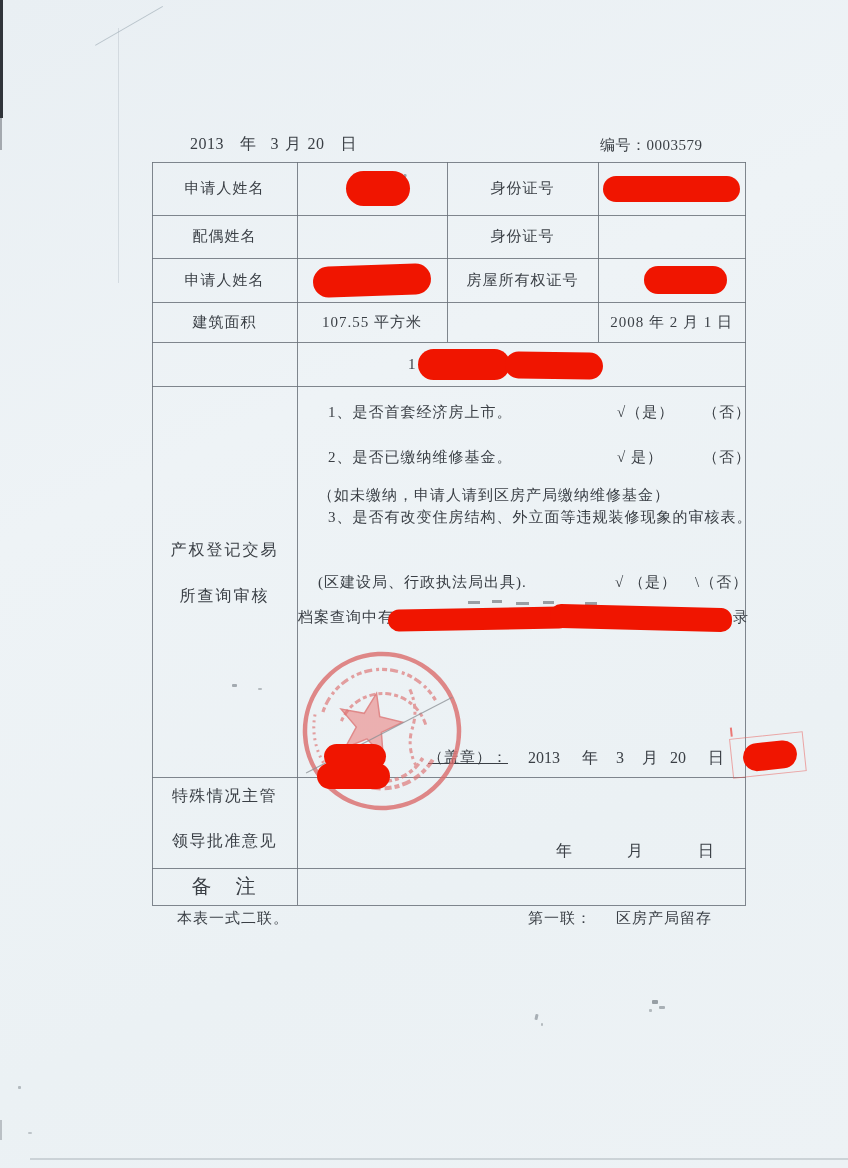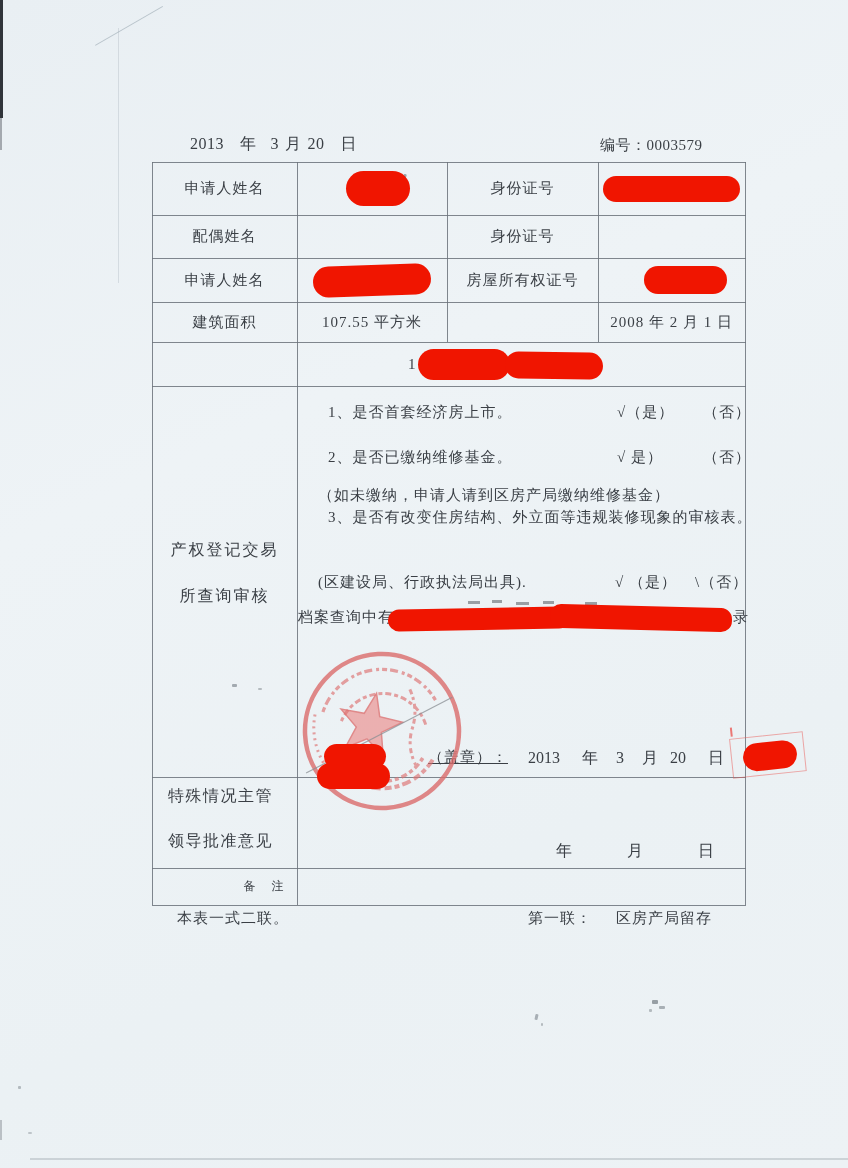--- a/index.html
+++ b/index.html
@@ -73,24 +73,24 @@
   .r6-date{position:absolute;left:528px;top:748px;display:flex;align-items:baseline;font-size:16px;z-index:1;}
   .r6-date span{margin-right:16px;}
   .r6-date span:nth-child(1){margin-right:22px;}
   .r6-date span:nth-child(2){margin-right:18px;}
   .r6-date span:nth-child(3){margin-right:18px;}
   .r6-date span:nth-child(4){margin-right:12px;}
   .r6-date span:nth-child(5){margin-right:22px;}
   
   .stamp{position:absolute;left:296px;top:645px;width:172px;height:172px;z-index:4;transform:rotate(-3deg);}
   
-  .appr-label{position:absolute;left:136px;width:145px;text-align:center;font-size:16px;letter-spacing:1.5px;padding-left:12px;}
+  .appr-label{position:absolute;left:152px;width:145px;text-align:center;font-size:16px;letter-spacing:1.5px;}
   .al1{top:786px}.al2{top:831px}
   .appr-date{position:absolute;left:556px;top:841px;width:158px;display:flex;justify-content:space-between;font-size:16px;}
-  .remarks{left:152px;width:145px;top:868px;height:37px;font-size:12px;letter-spacing:2px;margin-left:40px;}
+  .remarks{left:152px;width:145px;top:868px;height:37px;font-size:20px;letter-spacing:2px;}
   
   .footer-left{position:absolute;left:177px;top:909px;font-size:15px;letter-spacing:1px;}
   .footer-copy{position:absolute;left:528px;top:909px;font-size:15px;letter-spacing:1px;}
   .footer-keep{position:absolute;left:616px;top:909px;font-size:15px;letter-spacing:1px;}
   
   .redact{position:absolute;background:var(--redaction);z-index:6;}
   .rd-name{left:346px;top:171px;width:64px;height:35px;border-radius:18px;}
   .rd-id{left:603px;top:176px;width:137px;height:26px;border-radius:13px;}
   .rd-phone{left:313px;top:265px;width:118px;height:31px;border-radius:16px;transform:rotate(-2deg);}
   .rd-cert{left:644px;top:266px;width:83px;height:28px;border-radius:14px;}

